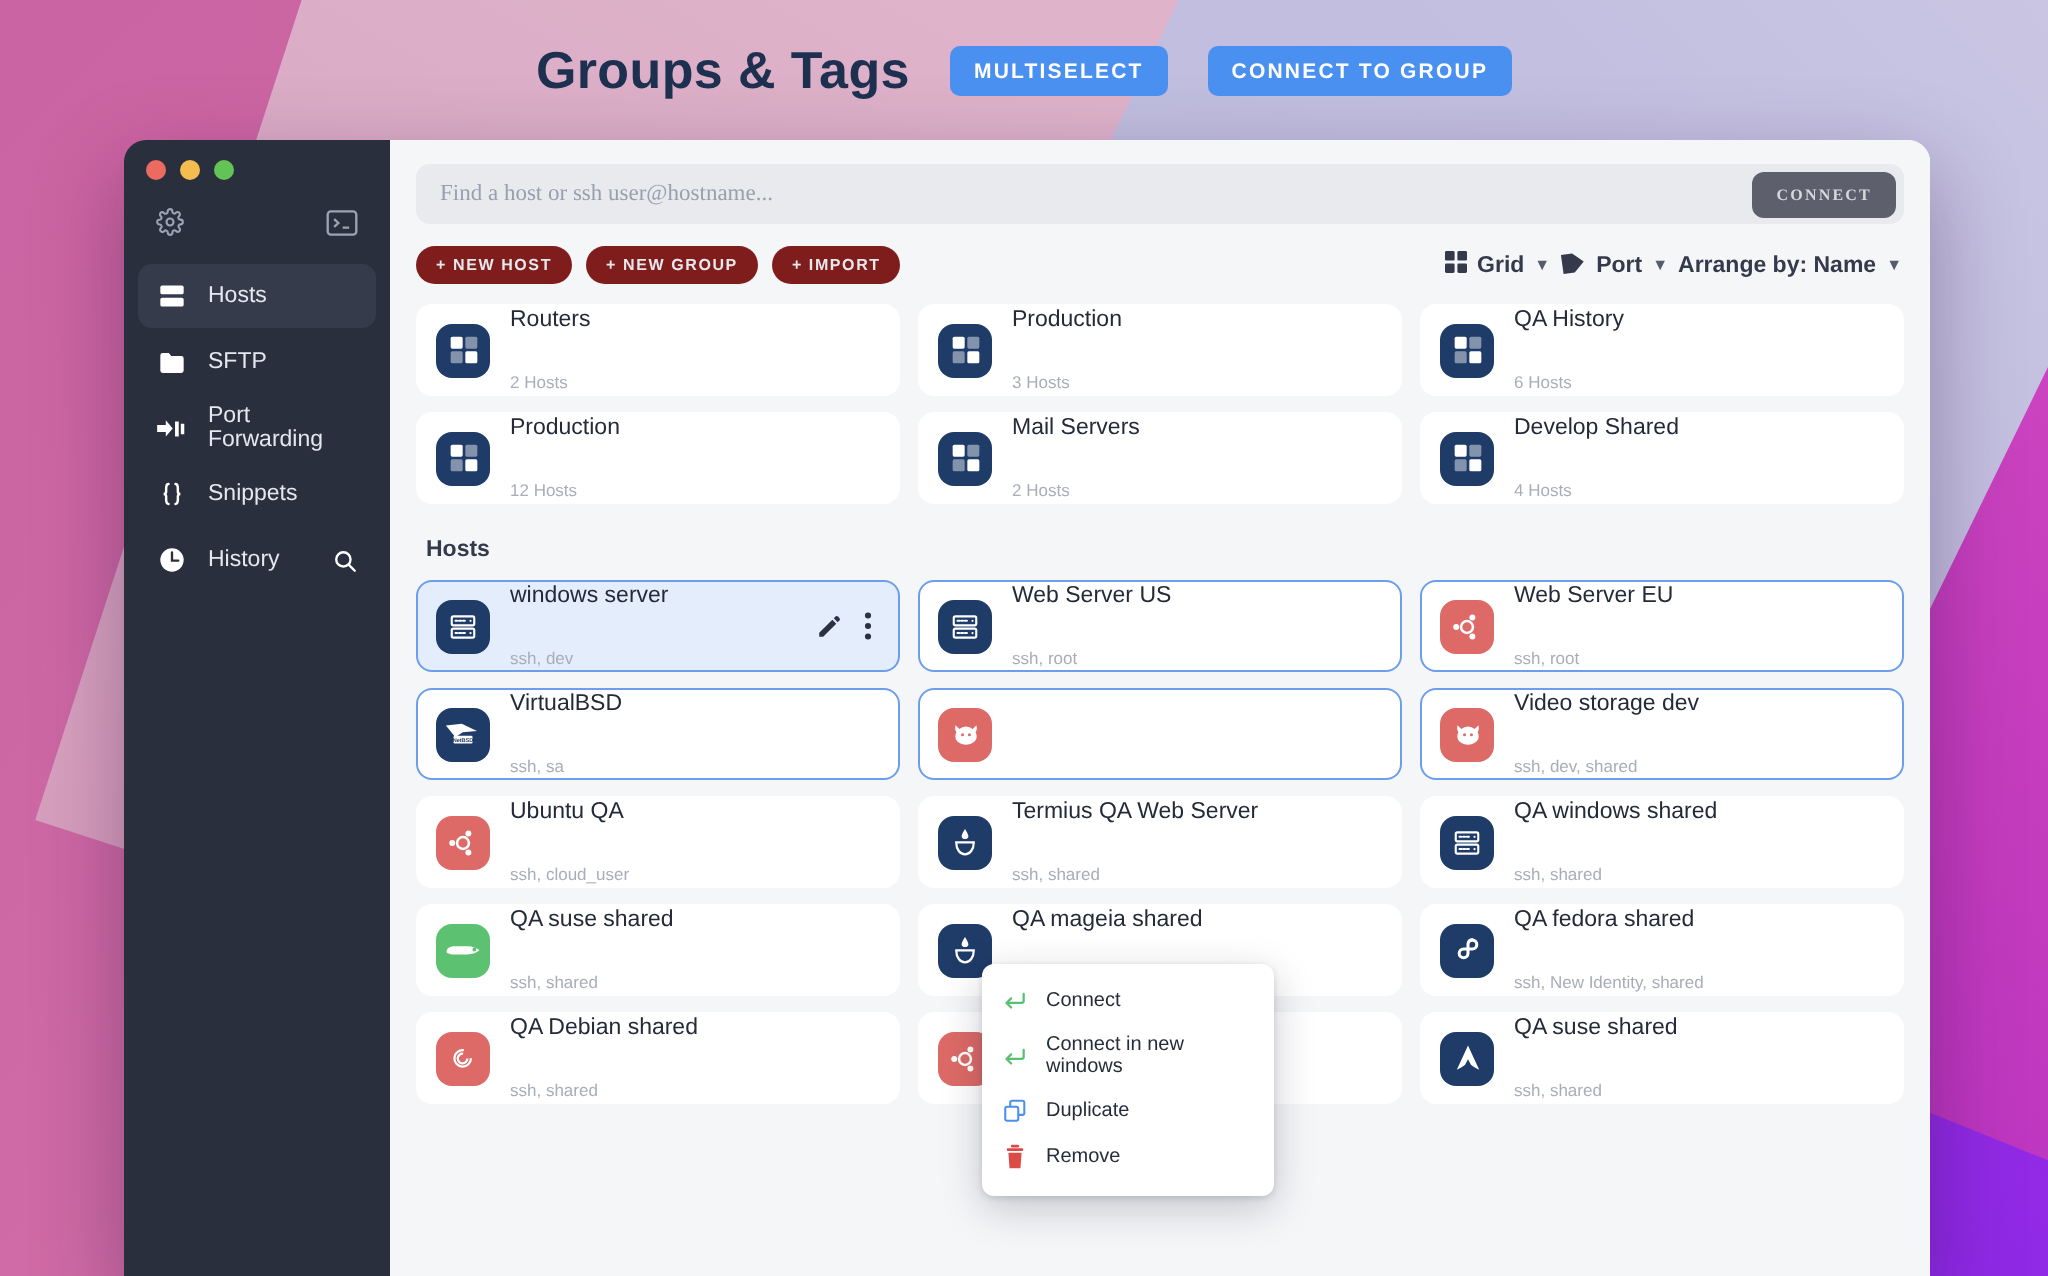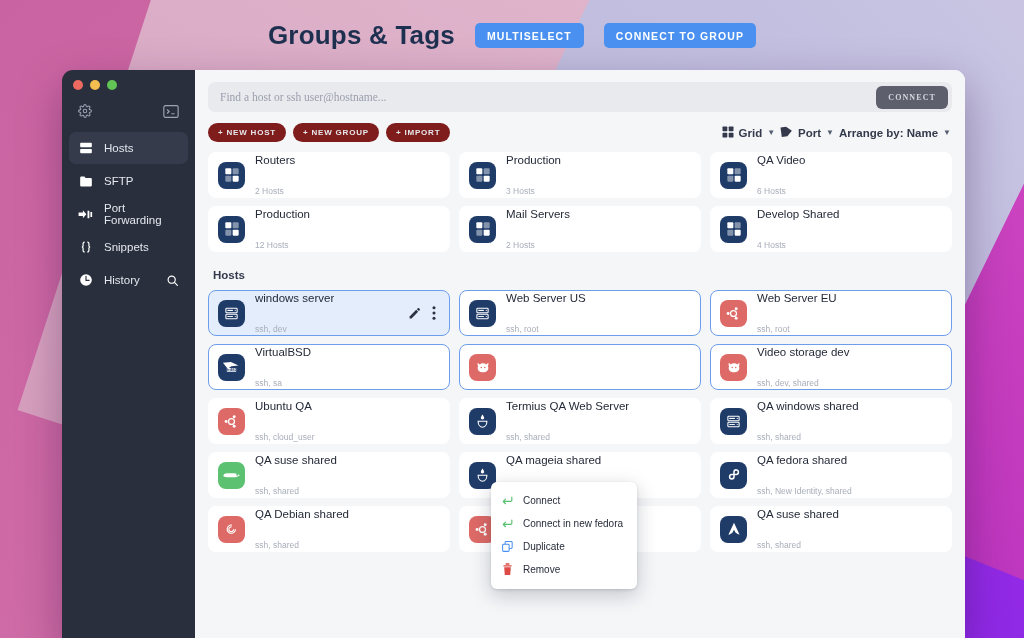--- a/index.html
+++ b/index.html
@@ -386,21 +386,21 @@
           <div class="card">
             <span class="card-ico ic-navy">
               <svg width="16" height="16" viewBox="0 0 24 24" fill="currentColor">
                 <rect x="2" y="2" width="9" height="9" rx="1.2"></rect>
                 <rect x="13" y="2" width="9" height="9" rx="1.2" fill-opacity=".45"></rect>
                 <rect x="2" y="13" width="9" height="9" rx="1.2" fill-opacity=".45"></rect>
                 <rect x="13" y="13" width="9" height="9" rx="1.2"></rect>
               </svg>
             </span>
             <div class="card-text">
-              <div class="card-title">QA Video</div>
+              <div class="card-title">QA History</div>
               <div class="card-sub">6 Hosts</div>
             </div>
           </div>
           <div class="card">
             <span class="card-ico ic-navy">
               <svg width="16" height="16" viewBox="0 0 24 24" fill="currentColor">
                 <rect x="2" y="2" width="9" height="9" rx="1.2"></rect>
                 <rect x="13" y="2" width="9" height="9" rx="1.2" fill-opacity=".45"></rect>
                 <rect x="2" y="13" width="9" height="9" rx="1.2" fill-opacity=".45"></rect>
                 <rect x="13" y="13" width="9" height="9" rx="1.2"></rect>
@@ -666,21 +666,21 @@
           </span>
           <span>Connect</span>
         </div>
         <div class="menu-item">
           <span class="menu-ico" style="color:#58c070">
             <svg width="13" height="13" viewBox="0 0 24 24" fill="none" stroke="currentColor" stroke-width="2.1" stroke-linecap="round" stroke-linejoin="round">
               <path d="M20 5.5v6.2a2 2 0 0 1-2 2H4.6"></path>
               <path d="M8.4 9.6 4.2 13.8l4.2 4.2"></path>
             </svg>
           </span>
-          <span>Connect in new fedora</span>
+          <span>Connect in new windows</span>
         </div>
         <div class="menu-item">
           <span class="menu-ico" style="color:#4a90f0">
             <svg width="13" height="13" viewBox="0 0 24 24" fill="none" stroke="currentColor" stroke-width="1.9">
               <rect x="7.6" y="2.6" width="13" height="13" rx="1.8"></rect>
               <rect x="3" y="8" width="12" height="13" rx="1.8" fill="#fff"></rect>
             </svg>
           </span>
           <span>Duplicate</span>
         </div>

